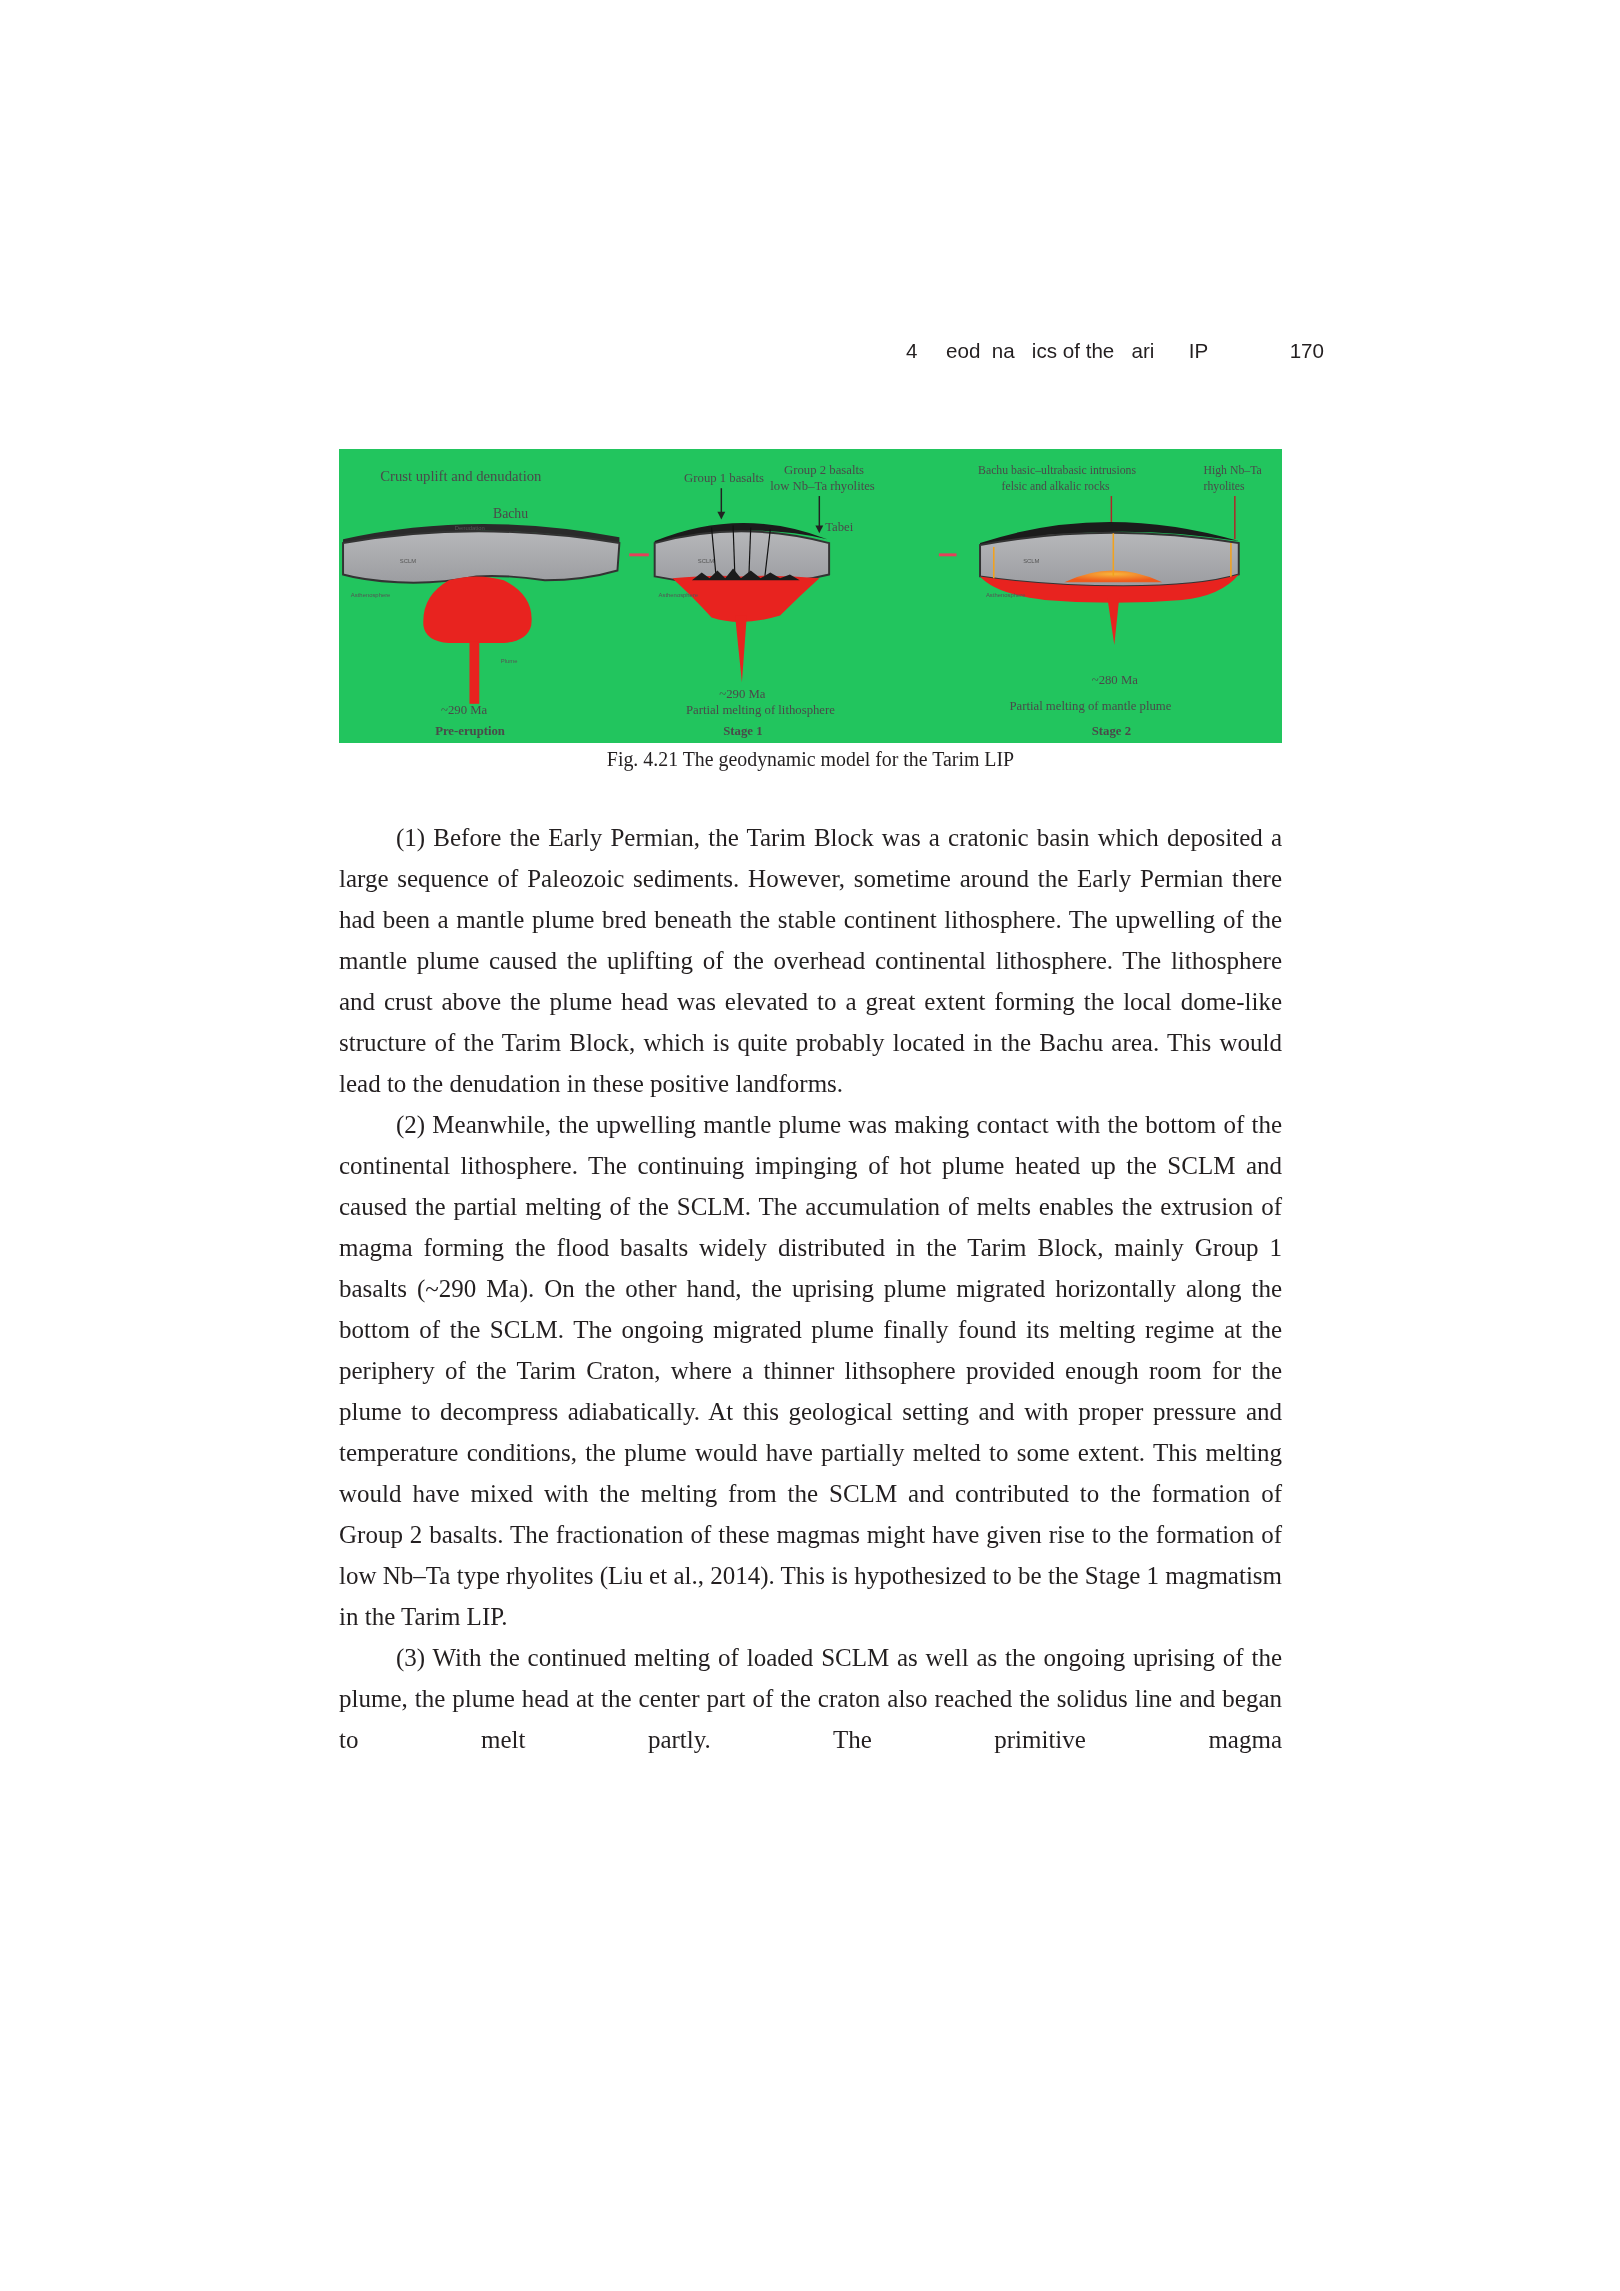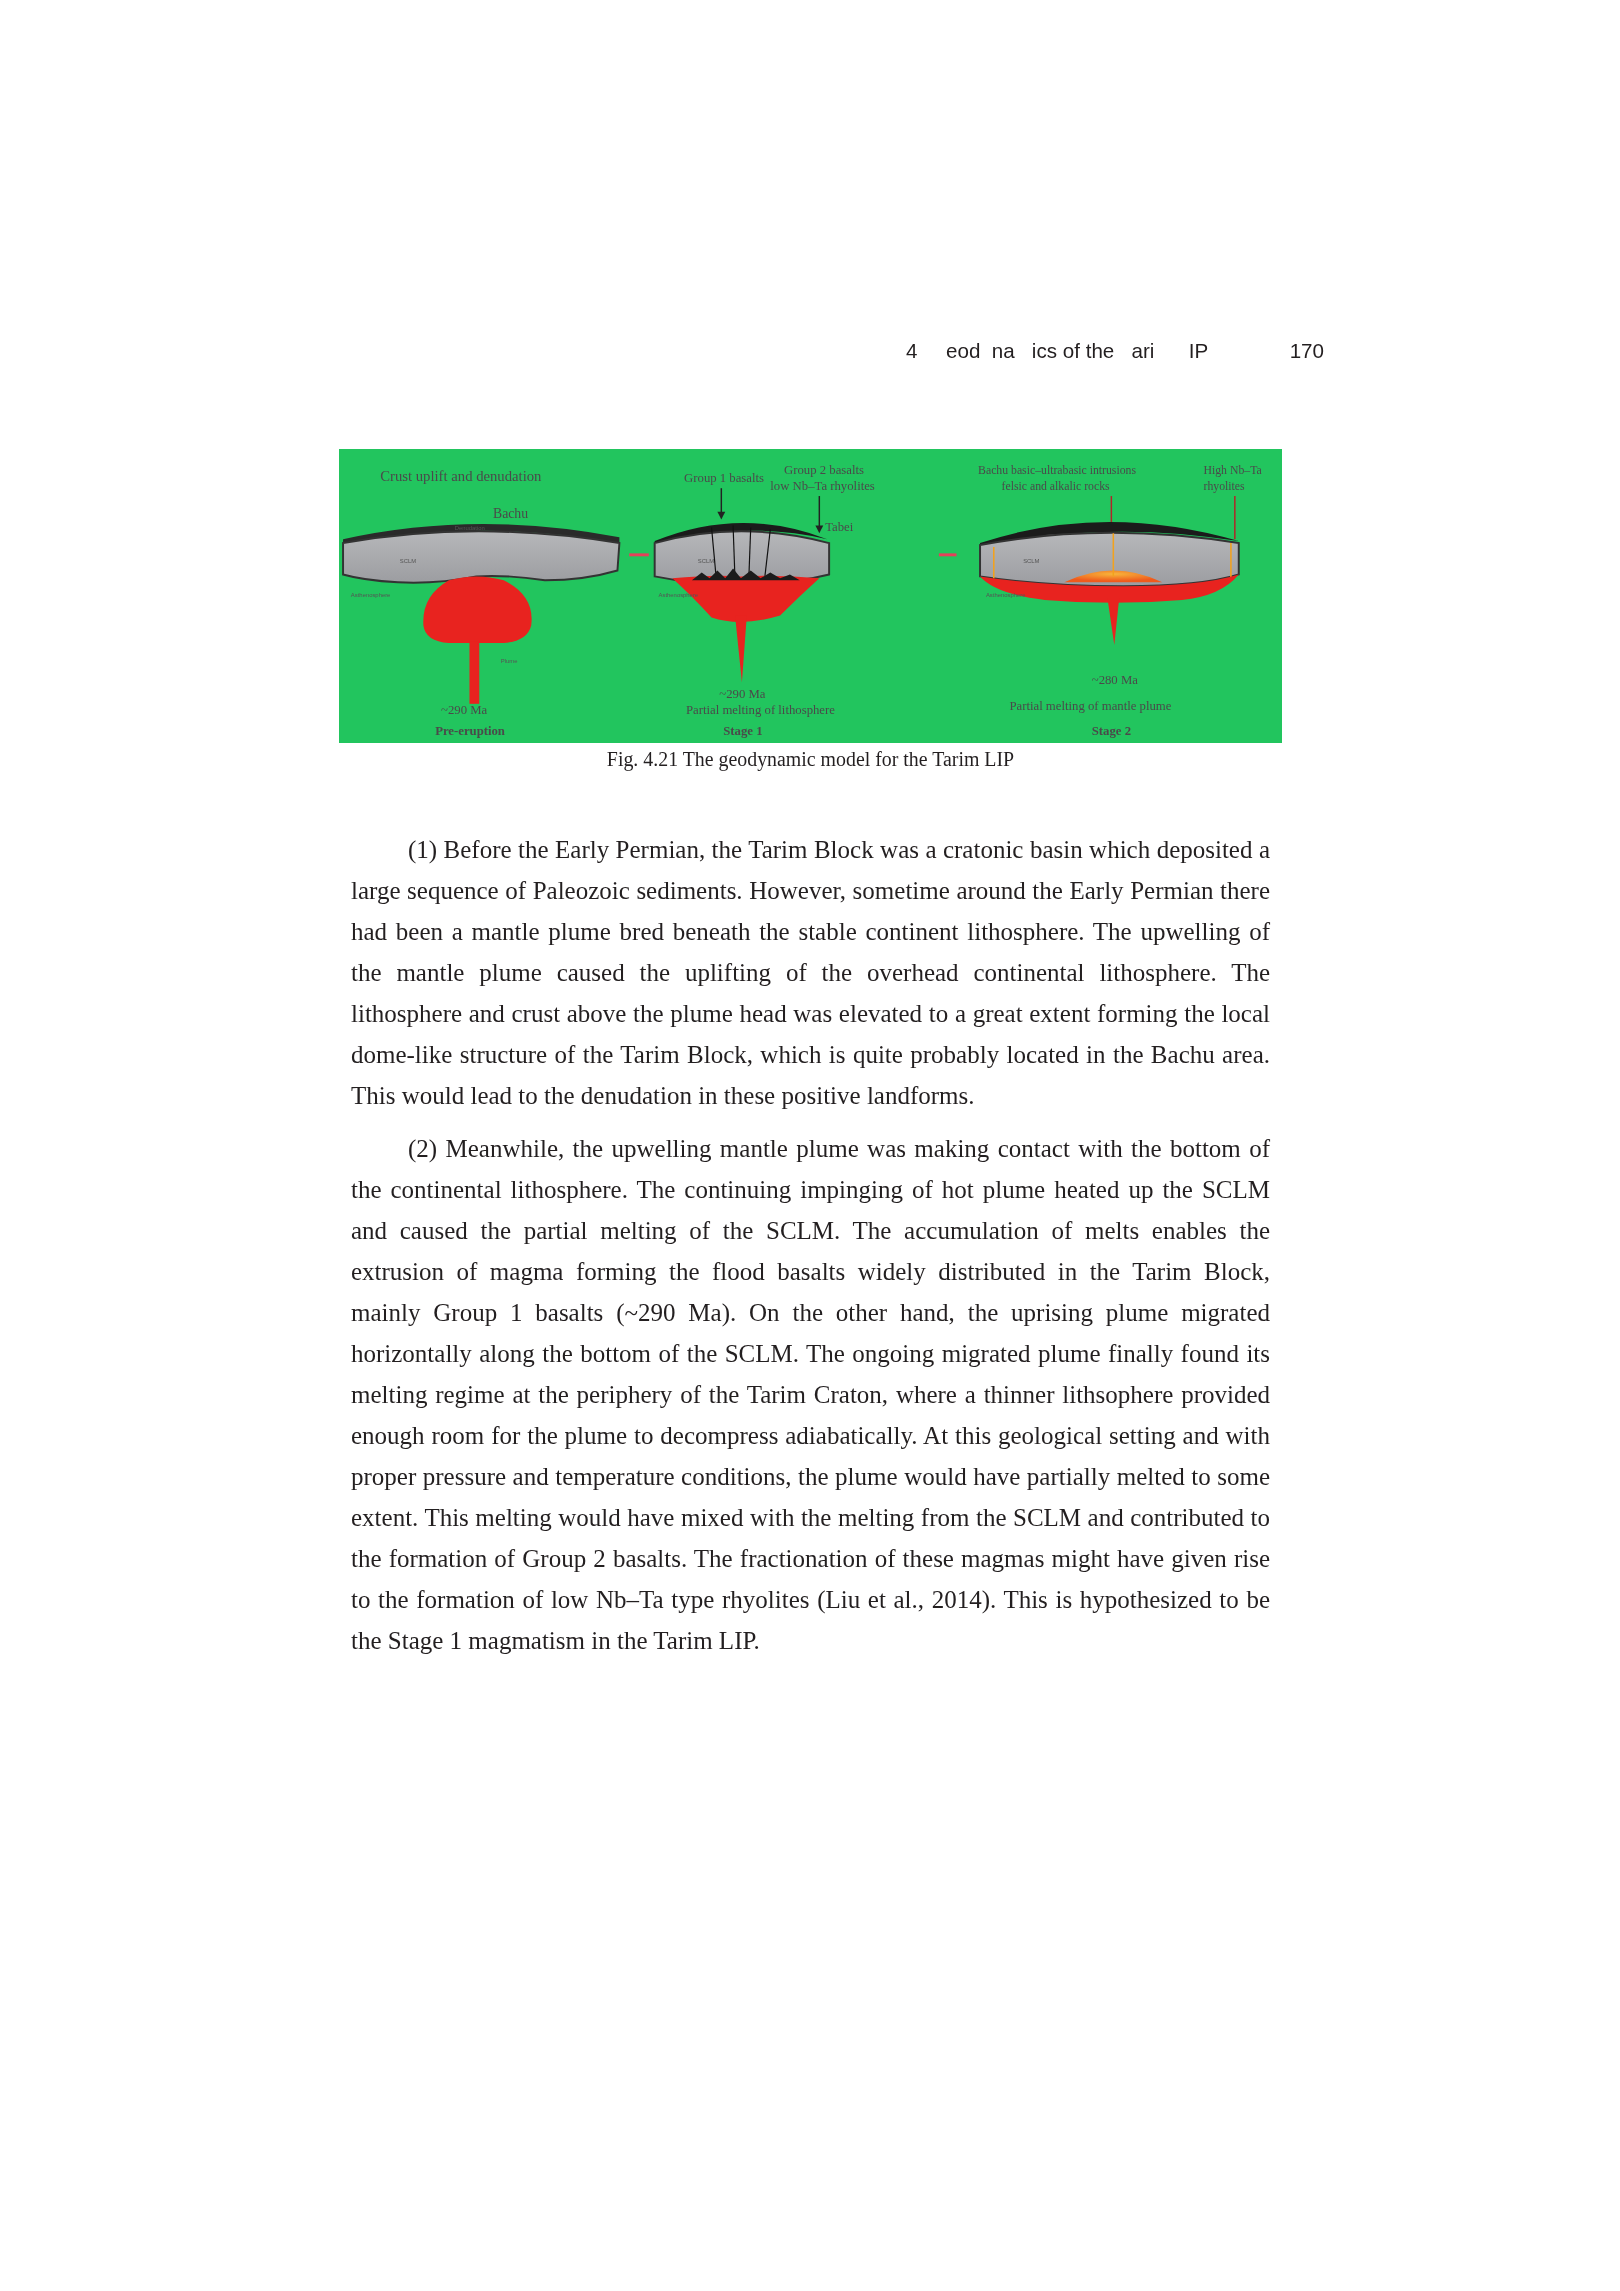--- a/index.html
+++ b/index.html
@@ -28,21 +28,21 @@
     position: absolute; top: 747px; left: 339px; width: 943px; text-align: center;
     font-family: "Liberation Serif", serif; font-size: 21.6px; color: #231f20;
     transform: scaleX(0.92); transform-origin: center;
   }
 
   .body-text {
     position: absolute; left: 339px; top: 817px; width: 943px;
     font-family: "Liberation Serif", serif; font-size: 25px; color: #231f20;
     line-height: 41px;
   }
-  .body-text p { margin: 12px; text-align: justify; text-indent: 57px; }
+  .body-text p { margin: 0; text-align: justify; text-indent: 57px; }
   .body-text p.last-partial { text-align-last: justify; }
 </style>
 </head>
 <body>
 
 <div class="page">
 
   <div class="running-header">
     <span class="rh-chapter">4</span>
     <span class="rh-title">eod  na   ics of the   ari      IP</span>
@@ -134,16 +134,17 @@
         <text class="fig-text" x="768" y="292" font-size="13" font-weight="bold">Stage 2</text>
       </g>
     </svg>
   </div>
 
   <div class="caption">Fig. 4.21 The geodynamic model for the Tarim LIP</div>
 
   <div class="body-text">
     <p>(1) Before the Early Permian, the Tarim Block was a cratonic basin which deposited a large sequence of Paleozoic sediments. However, sometime around the Early Permian there had been a mantle plume bred beneath the stable continent lithosphere. The upwelling of the mantle plume caused the uplifting of the overhead continental lithosphere. The lithosphere and crust above the plume head was elevated to a great extent forming the local dome-like structure of the Tarim Block, which is quite probably located in the Bachu area. This would lead to the denudation in these positive landforms.</p>
     <p>(2) Meanwhile, the upwelling mantle plume was making contact with the bottom of the continental lithosphere. The continuing impinging of hot plume heated up the SCLM and caused the partial melting of the SCLM. The accumulation of melts enables the extrusion of magma forming the flood basalts widely distributed in the Tarim Block, mainly Group 1 basalts (~290 Ma). On the other hand, the uprising plume migrated horizontally along the bottom of the SCLM. The ongoing migrated plume finally found its melting regime at the periphery of the Tarim Craton, where a thinner lithsophere provided enough room for the plume to decompress adiabatically. At this geological setting and with proper pressure and temperature conditions, the plume would have partially melted to some extent. This melting would have mixed with the melting from the SCLM and contributed to the formation of Group 2 basalts. The fractionation of these magmas might have given rise to the formation of low Nb–Ta type rhyolites (Liu et al., 2014). This is hypothesized to be the Stage 1 magmatism in the Tarim LIP.</p>
+    <p class="last-partial">(3) With the continued melting of loaded SCLM as well as the ongoing uprising of the plume, the plume head at the center part of the craton also reached the solidus line and began to melt partly. The primitive magma</p>
   </div>
 
 </div>
 
 
 </body></html>

